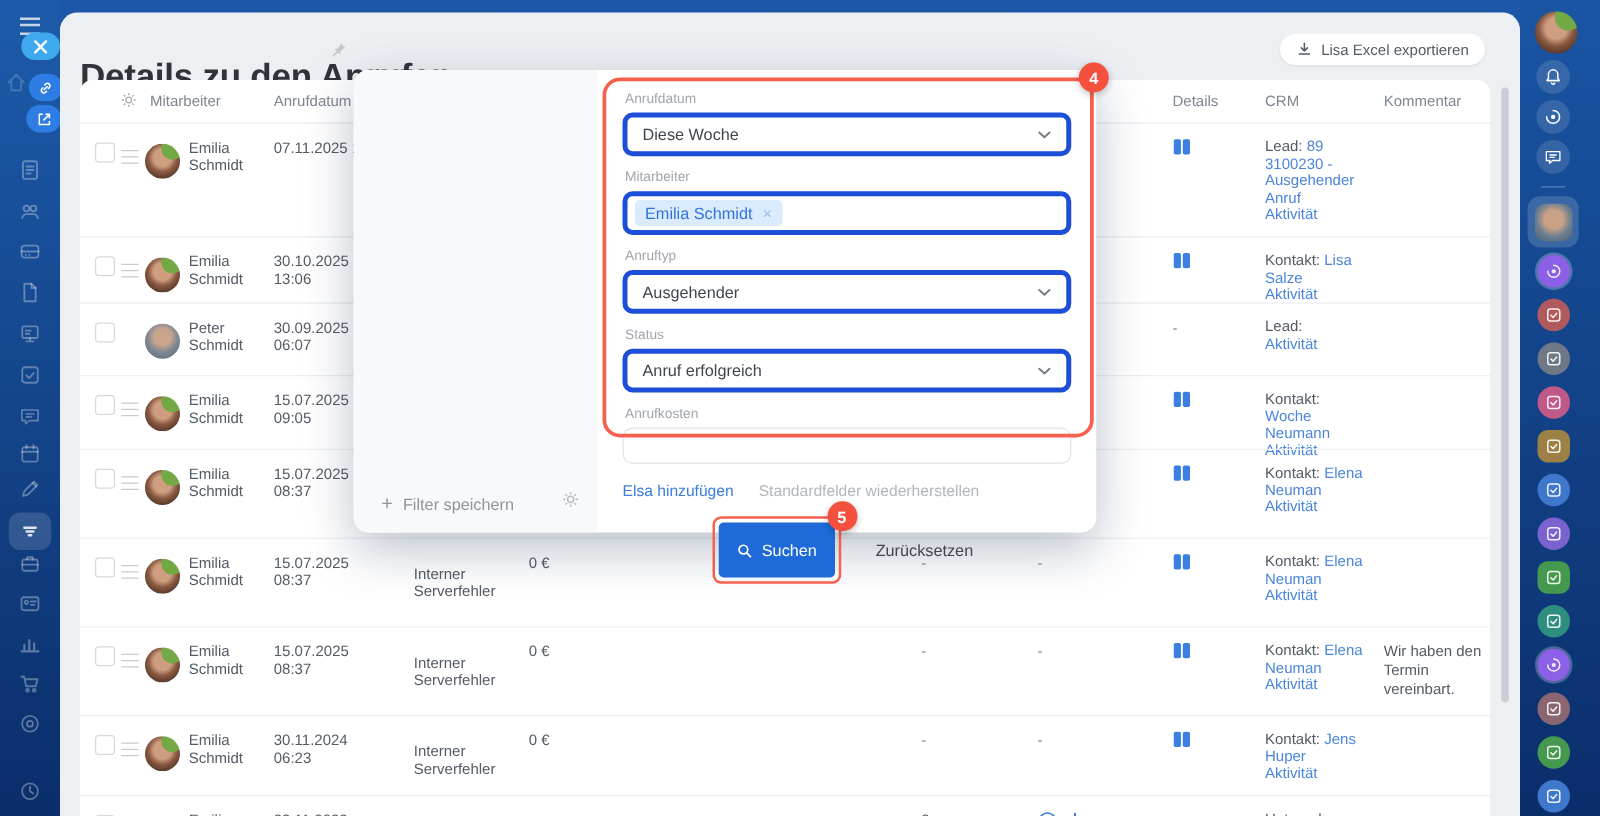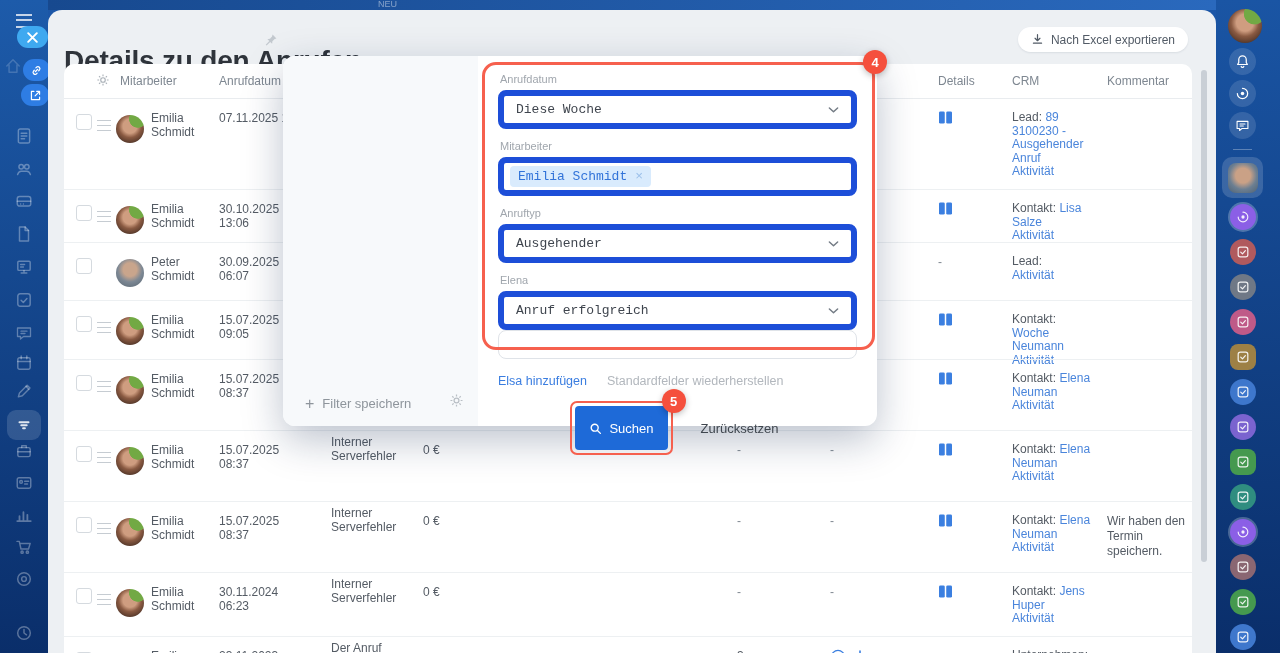--- a/index.html
+++ b/index.html
@@ -53,21 +53,21 @@
   .row{position:relative;}
   .row + .row{border-top:1px solid #edf0f2;}
   .cell{position:absolute;font-size:12px;color:#545b64;line-height:14px;}
   .c-cb{left:12px;top:15px;width:14px;height:14px;background:#fff;border:1.5px solid #d5dadf;border-radius:3px;cursor:pointer;}
   .c-handle{left:33px;top:21px;width:14px;height:9px;border-top:1.5px solid #c6ccd2;border-bottom:1.5px solid #c6ccd2;cursor:grab;}
   .c-handle i{position:absolute;left:0;top:3.5px;width:14px;height:1.5px;background:#c6ccd2;}
   .c-av{left:52px;top:16px;width:28px;height:28px;}
   .c-name{left:87px;top:12px;width:62px;cursor:pointer;}
   .c-date{left:155px;top:12px;width:100px;white-space:nowrap;}
   .c-date span{display:block;}
-  .c-status{left:267px;top:4px;width:88px;}
+  .c-status{left:267px;top:21px;width:88px;}
   .c-cost{left:359px;top:12px;width:70px;}
   .c-rating{left:673px;top:12px;width:40px;}
   .c-rec{left:766px;top:12px;width:90px;display:flex;gap:6px;align-items:center;color:#3b7fe0;}
   .c-rec svg{width:16px;height:16px;cursor:pointer;}
   .c-details{left:874px;top:12px;width:60px;color:#3b7fe0;}
   .c-details svg{width:15px;height:13px;cursor:pointer;}
   .c-crm{left:948px;top:12px;width:84px;line-height:13.5px;}
   .c-comment{left:1043px;top:12px;width:80px;line-height:15px;}
   .dash{color:#818992;}
   .lnk{color:#4a85db;cursor:pointer;}
@@ -79,21 +79,21 @@
   .save-filter{position:absolute;left:22px;bottom:15px;color:#8e959c;font-size:13px;display:flex;align-items:center;gap:8px;cursor:pointer;}
   .save-filter .plus{font-size:16px;line-height:13px;}
   .fp-gear{position:absolute;right:14px;bottom:14px;color:#b9bfc5;cursor:pointer;}
   .fp-gear svg,.save-filter svg{width:15px;height:15px;}
   .fp-right{flex:1;position:relative;padding:11px 20px 0 20px;}
   .anno-box{position:absolute;left:4px;top:6px;right:2px;height:282px;border:3px solid #f6604e;border-radius:14px;pointer-events:none;z-index:4;}
   .badge{position:absolute;width:24px;height:24px;border-radius:50%;background:#f5503d;color:#fff;font-size:13px;font-weight:700;display:flex;align-items:center;justify-content:center;box-shadow:0 2px 6px rgba(0,0,0,.25);z-index:6;}
   .b4{top:-6px;right:-10px;}
   .f-label{font-size:11px;color:#a0a6ad;margin:11px 0 5px 2px;}
   .f-label.first{margin-top:6px;}
-  .f-box{height:27px;border:6px solid #1d4ed8;border-radius:8px;display:flex;align-items:center;padding:0 12px;font-size:13px;color:#3f454e;background:#fff;cursor:pointer;font-family:Liberation Mono, monospace;}
+  .f-box{height:27px;border:4px solid #1d4ed8;border-radius:8px;display:flex;align-items:center;padding:0 12px;font-size:13px;color:#3f454e;background:#fff;cursor:pointer;}
   .f-box .chev{margin-left:auto;color:#737b84;display:flex;}
   .f-box .chev svg{width:11px;height:8px;}
   .tagbox{padding:0 6px;cursor:default;}
   .tag{background:#d9ebfd;color:#3173d9;font-size:13px;padding:3px 8px;border-radius:4px;display:flex;align-items:center;gap:8px;cursor:pointer;}
   .tag-x{color:#9cc0ea;font-size:13px;cursor:pointer;}
   .cost-row{display:flex;gap:10px;}
   .cost-row .f-box.small{width:110px;flex:none;}
   .cost-row .f-input{flex:1;border:1px solid #dfe3e8;border-radius:8px;height:27px;background:#fff;cursor:text;}
   .fp-links{display:flex;gap:20px;margin-top:15px;font-size:12.5px;position:relative;z-index:5;}
   .link-add{color:#3a7de0;cursor:pointer;}
@@ -102,23 +102,20 @@
   .suchen-wrap{position:relative;border:2px solid #f6604e;border-radius:7px;padding:3px;}
   .btn-suchen{height:44px;background:#1e6ad8;color:#fff;border:none;border-radius:4px;padding:0 14px;font-size:13px;display:flex;align-items:center;gap:7px;cursor:pointer;font-family:Liberation Sans, sans-serif;}
   .btn-suchen svg{width:13px;height:13px;}
   .b5{top:-14px;right:-15px;}
   .btn-reset{color:#40474f;font-size:13px;background:none;border:none;cursor:pointer;font-family:inherit;}
 </style>
 </head>
 <body>
 
 <div class="stage">
-  <div class="top-strip">
-    <span class="neu">NEU</span>
-  </div>
 
   <aside class="rail-left">
     <div class="hamb"></div>
     <button class="pill pill-x">
         <svg viewBox="0 0 12 12">
           <path d="M2 2l8 8M10 2l-8 8" stroke="currentColor" stroke-width="1.8" stroke-linecap="round" fill="none"></path>
         </svg>
       </button>
     <button class="pill pill-link">
         <svg viewBox="0 0 16 16" fill="none" stroke="currentColor" stroke-width="1.5" stroke-linecap="round">
@@ -241,21 +238,21 @@
   <main class="card">
     <h1 class="title">Details zu den Anrufen</h1>
     <span class="pin"><svg viewBox="0 0 16 16" fill="currentColor">
           <path d="M9.8 1.8l4.4 4.4-2 .6-2.6 2.6-.3 3-2.2-2.2L3 14.3l-1-1 4.1-4.1L3.9 7l3-.3 2.3-2.6z"></path>
         </svg></span>
     <button class="excel">
       <svg viewBox="0 0 16 16" fill="none" stroke="currentColor" stroke-width="1.5" stroke-linecap="round" stroke-linejoin="round">
           <path d="M8 2v7M5 6.5L8 9.5l3-3"></path>
           <path d="M3 12.5h10"></path>
         </svg>
-      <span>Nach Excel exportieren</span>
+      <span>Lisa Excel exportieren</span>
     </button>
 
     <section class="table">
       <div class="t-head">
         <span class="hgear"><svg viewBox="0 0 16 16" fill="none" stroke="currentColor" stroke-width="1.3">
               <circle cx="8" cy="8" r="2.6"></circle>
               <path d="M8 1.6v2M8 12.4v2M1.6 8h2M12.4 8h2M3.5 3.5l1.4 1.4M11.1 11.1l1.4 1.4M12.5 3.5l-1.4 1.4M4.9 11.1l-1.4 1.4"></path>
             </svg></span>
         <span class="hcell" style="left:56px">Mitarbeiter</span>
         <span class="hcell" style="left:155px">Anrufdatum</span>
@@ -410,21 +407,21 @@
             </span>
     <span class="cell c-status">Interner Serverfehler</span>
     <span class="cell c-cost">0 €</span>
     <span class="cell c-rating dash">-</span>
     <span class="cell c-rec dash">-</span>
     <span class="cell c-details"><svg viewBox="0 0 16 14">
                 <rect x="1" y="0.5" width="6.2" height="13" rx="1.5" fill="#3b7fe0"></rect>
                 <rect x="8.8" y="0.5" width="6.2" height="13" rx="1.5" fill="#3b7fe0"></rect>
               </svg></span>
     <span class="cell c-crm"><span>Kontakt:</span> <span class="lnk">Elena Neuman</span><span class="lnk blk">Aktivität</span></span>
-    <span class="cell c-comment">Wir haben den Termin speichern.</span>
+    <span class="cell c-comment">Wir haben den Termin vereinbart.</span>
   </div>
 
   <div class="row" style="height: 63px;">
     <span class="cell c-cb"></span>
     <span class="cell c-handle">
               <i></i>
             </span>
     <span class="cell c-av avatar av-emilia"></span>
     <span class="cell c-name">Emilia Schmidt</span>
     <span class="cell c-date">
@@ -508,30 +505,31 @@
       <div class="f-label">Anruftyp</div>
       <div class="f-box">
         <span>Ausgehender</span>
         <span class="chev">
             <svg viewBox="0 0 12 8" fill="none" stroke="currentColor" stroke-width="1.6" stroke-linecap="round" stroke-linejoin="round">
               <path d="M1.5 1.8L6 6l4.5-4.2"></path>
             </svg>
           </span>
       </div>
 
-      <div class="f-label">Elena</div>
+      <div class="f-label">Status</div>
       <div class="f-box">
         <span>Anruf erfolgreich</span>
         <span class="chev">
             <svg viewBox="0 0 12 8" fill="none" stroke="currentColor" stroke-width="1.6" stroke-linecap="round" stroke-linejoin="round">
               <path d="M1.5 1.8L6 6l4.5-4.2"></path>
             </svg>
           </span>
       </div>
 
+      <div class="f-label">Anrufkosten</div>
       <div class="cost-row">
         <div class="f-input" title=""></div>
       </div>
 
       <div class="fp-links">
         <span class="link-add">Elsa hinzufügen</span>
         <span class="link-restore">Standardfelder wiederherstellen</span>
       </div>
 
       <div class="fp-btns">

